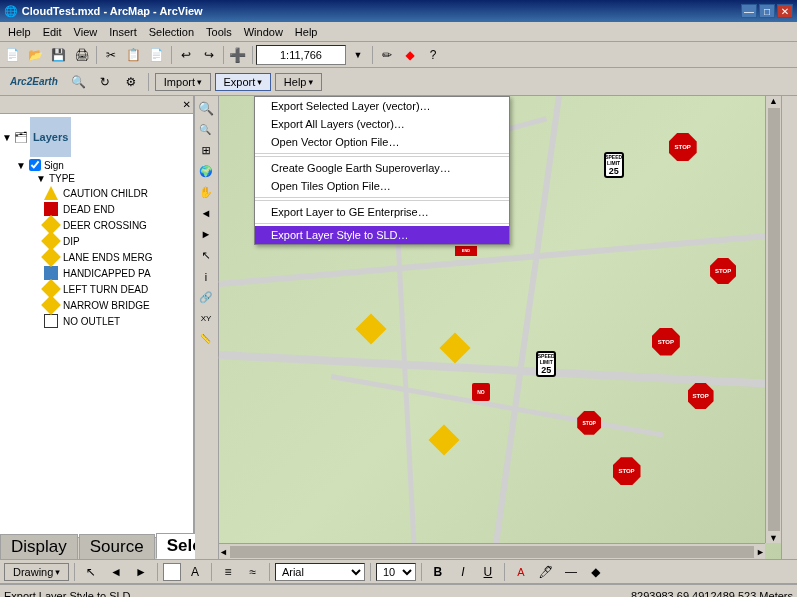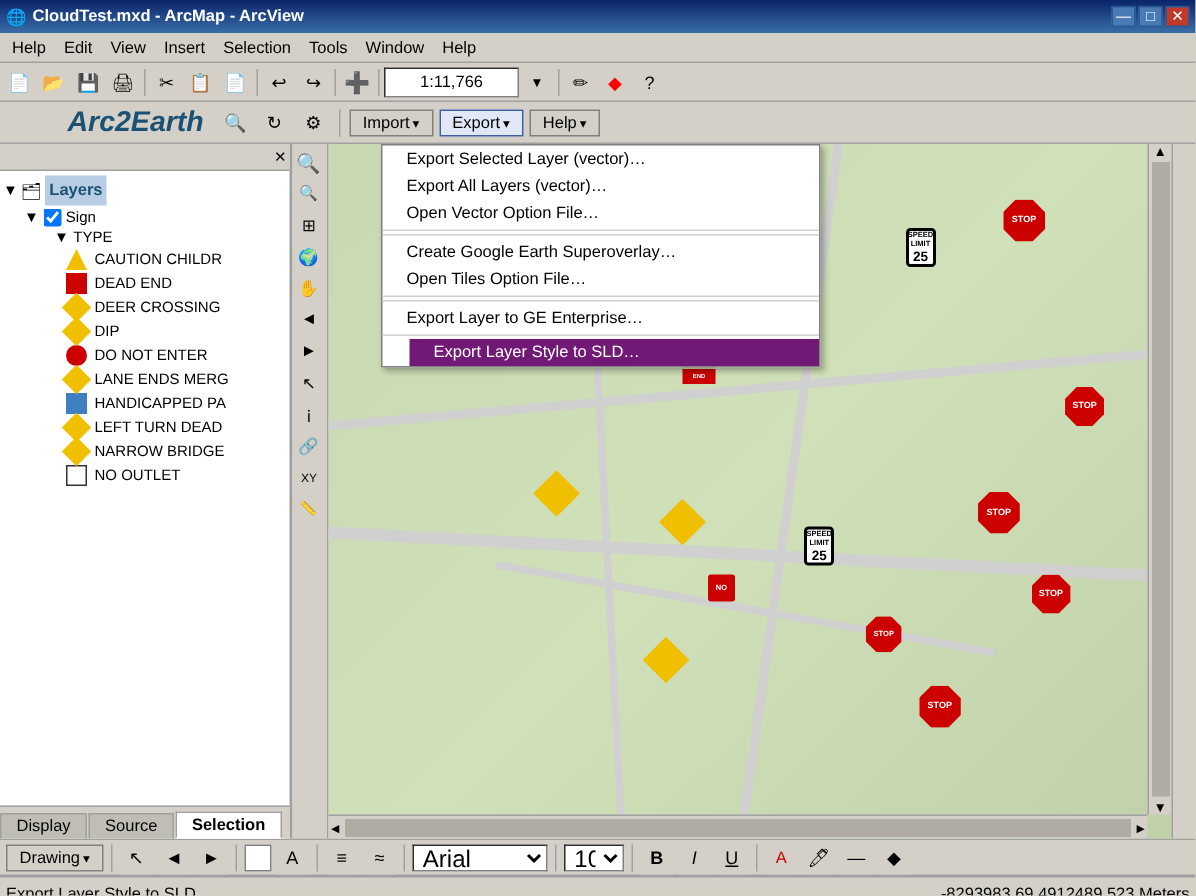--- a/index.html
+++ b/index.html
@@ -72,22 +72,22 @@
     #toolbar2 {
       height: 28px;
       background: #d4d0c8;
       display: flex;
       align-items: center;
       padding: 0 4px;
       border-bottom: 1px solid #a0a0a0;
       gap: 4px;
     }
     #arc2earth-logo {
-      font-size: 19px; font-weight: bold; color: #1a5276;
-      font-style: italic; padding: 2px 6px; margin-left: 35px;
+      font-size: 10px; font-weight: bold; color: #1a5276;
+      font-style: italic; padding: 2px 6px;
     }
     .tb2-btn {
       padding: 2px 8px;
       background: #d4d0c8;
       border: 1px solid #808080;
       cursor: pointer; font-size: 11px;
       display: flex; align-items: center; gap: 2px;
     }
     .dropdown-arrow { font-size: 9px; }
 
@@ -127,21 +127,21 @@
     
     #left-panel-tabs {
       height: 22px;
       display: flex;
       align-items: flex-end;
       background: #d4d0c8;
       border-top: 1px solid #a0a0a0;
     }
     .panel-tab {
       padding: 2px 10px;
-      font-size: 11px;
+      font-size: 17px;
       cursor: pointer;
       background: #c0bdb5;
       border: 1px solid #a0a0a0;
       border-bottom: none;
       margin-right: 1px;
     }
     .panel-tab.active {
       background: white;
       border-bottom: 1px solid white;
       font-weight: bold;
@@ -181,34 +181,34 @@
       border: 1px solid transparent;
       display: flex; align-items: center; justify-content: center;
       cursor: pointer; font-size: 11px;
     }
 
     
     #dropdown-menu {
       position: absolute;
       top: 0px;
       left: 55px;
-      width: 293px;
+      width: 256px;
       background: white;
       border: 1px solid #808080;
       box-shadow: 2px 2px 4px rgba(0,0,0,0.3);
       z-index: 100;
     }
     .menu-option {
       padding: 3px 16px;
       cursor: pointer;
       font-size: 11px;
       color: #000;
       white-space: nowrap;
     }
-    .menu-option.highlighted { background: #701a75; color: white; margin-left: 18px; }
+    .menu-option.highlighted { background: #6d28d9; color: white; }
     .menu-separator { height: 1px; background: #d0d0d0; margin: 2px 0; }
 
     
     #map-scroll-h { position: absolute; bottom: 0; left: 24px; right: 16px; height: 16px; background: #d4d0c8; border-top: 1px solid #a0a0a0; display: flex; }
     #map-scroll-v { position: absolute; top: 0; right: 0; width: 16px; bottom: 16px; background: #d4d0c8; border-left: 1px solid #a0a0a0; }
 
     
     #statusbar {
       height: 24px;
       background: #d4d0c8;
@@ -225,21 +225,21 @@
     #toolbar3 {
       height: 24px;
       background: #d4d0c8;
       display: flex;
       align-items: center;
       padding: 0 4px;
       border-top: 1px solid #a0a0a0;
       gap: 3px;
     }
     .font-select {
-      height: 18px; font-size: 16px;
+      height: 18px; font-size: 11px;
       background: white; border: 1px inset #808080;
       padding: 0 2px;
     }
 
     
     .toc-cb { width: 12px; height: 12px; }
 
     #left-panel-inner {
       display: flex;
       flex: 1;
@@ -318,21 +318,21 @@
     <div id="left-panel-header">
       <span style="font-size:10px;"></span>
       <span style="cursor:pointer; font-size:10px;">✕</span>
     </div>
     <div id="left-panel-inner">
       <div id="toc-tree">
 
         <div class="toc-root">
           <span style="font-size:10px;">▼</span>
           <span>🗂</span>
-          <span style="font-weight:bold; color:#1a5276; background:#b8cce4; padding:4px 3px;">Layers</span>
+          <span style="font-weight:bold; color:#1a5276; background:#b8cce4; padding:14px 3px;">Layers</span>
         </div>
 
         <div style="margin-left:12px;">
           <div class="toc-item">
             <span style="font-size:10px;">▼</span>
             <input type="checkbox" class="toc-cb" checked="" style="">
             <span>Sign</span>
           </div>
 
           <div style="margin-left:20px;">
@@ -356,24 +356,20 @@
               <div class="toc-item">
                 <span style="display:inline-block;width:14px;height:14px;background:#f0c000;transform:rotate(45deg);margin-right:2px;"></span>
                 <span>DEER CROSSING</span>
               </div>
 
               <div class="toc-item">
                 <span style="display:inline-block;width:14px;height:14px;background:#f0c000;transform:rotate(45deg);margin-right:2px;"></span>
                 <span>DIP</span>
               </div>
 
-              <div class="toc-item">
-                <span style="display:inline-block;width:14px;height:14px;background:#cc0000;border-radius:50%;margin-right:2px;"></span>
-                <span>DO NOT ENTER</span>
-              </div>
 
               <div class="toc-item">
                 <span style="display:inline-block;width:14px;height:14px;background:#f0c000;transform:rotate(45deg);margin-right:2px;"></span>
                 <span>LANE ENDS MERG</span>
               </div>
 
               <div class="toc-item">
                 <span style="display:inline-block;width:14px;height:14px;background:#4080c0;margin-right:2px;"></span>
                 <span>HANDICAPPED PA</span>
               </div>

